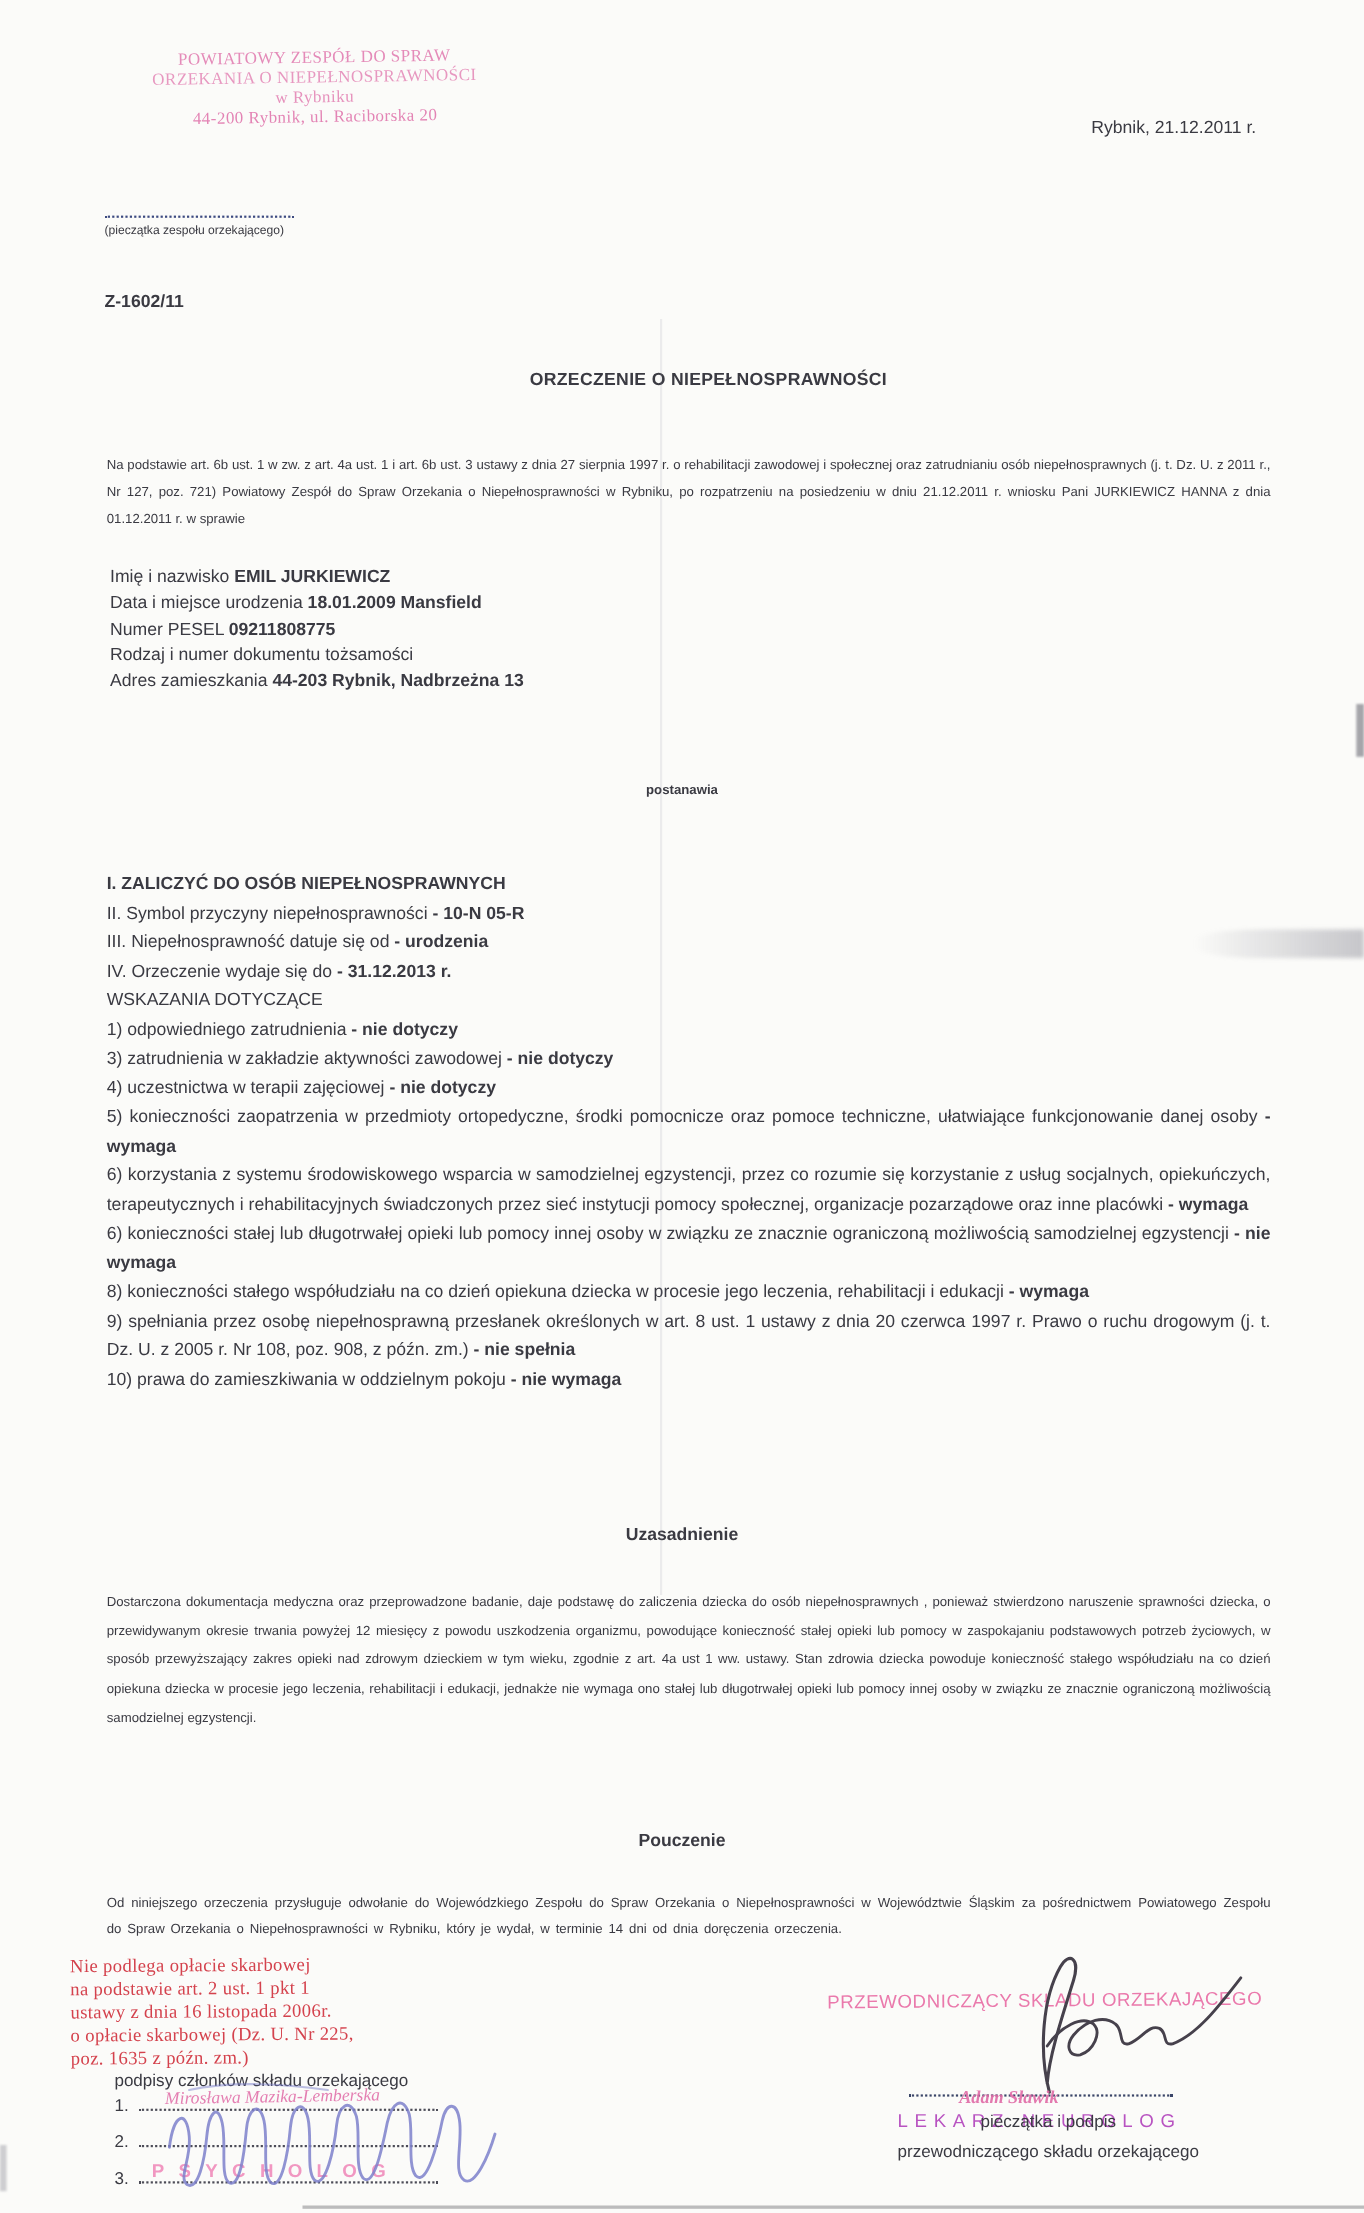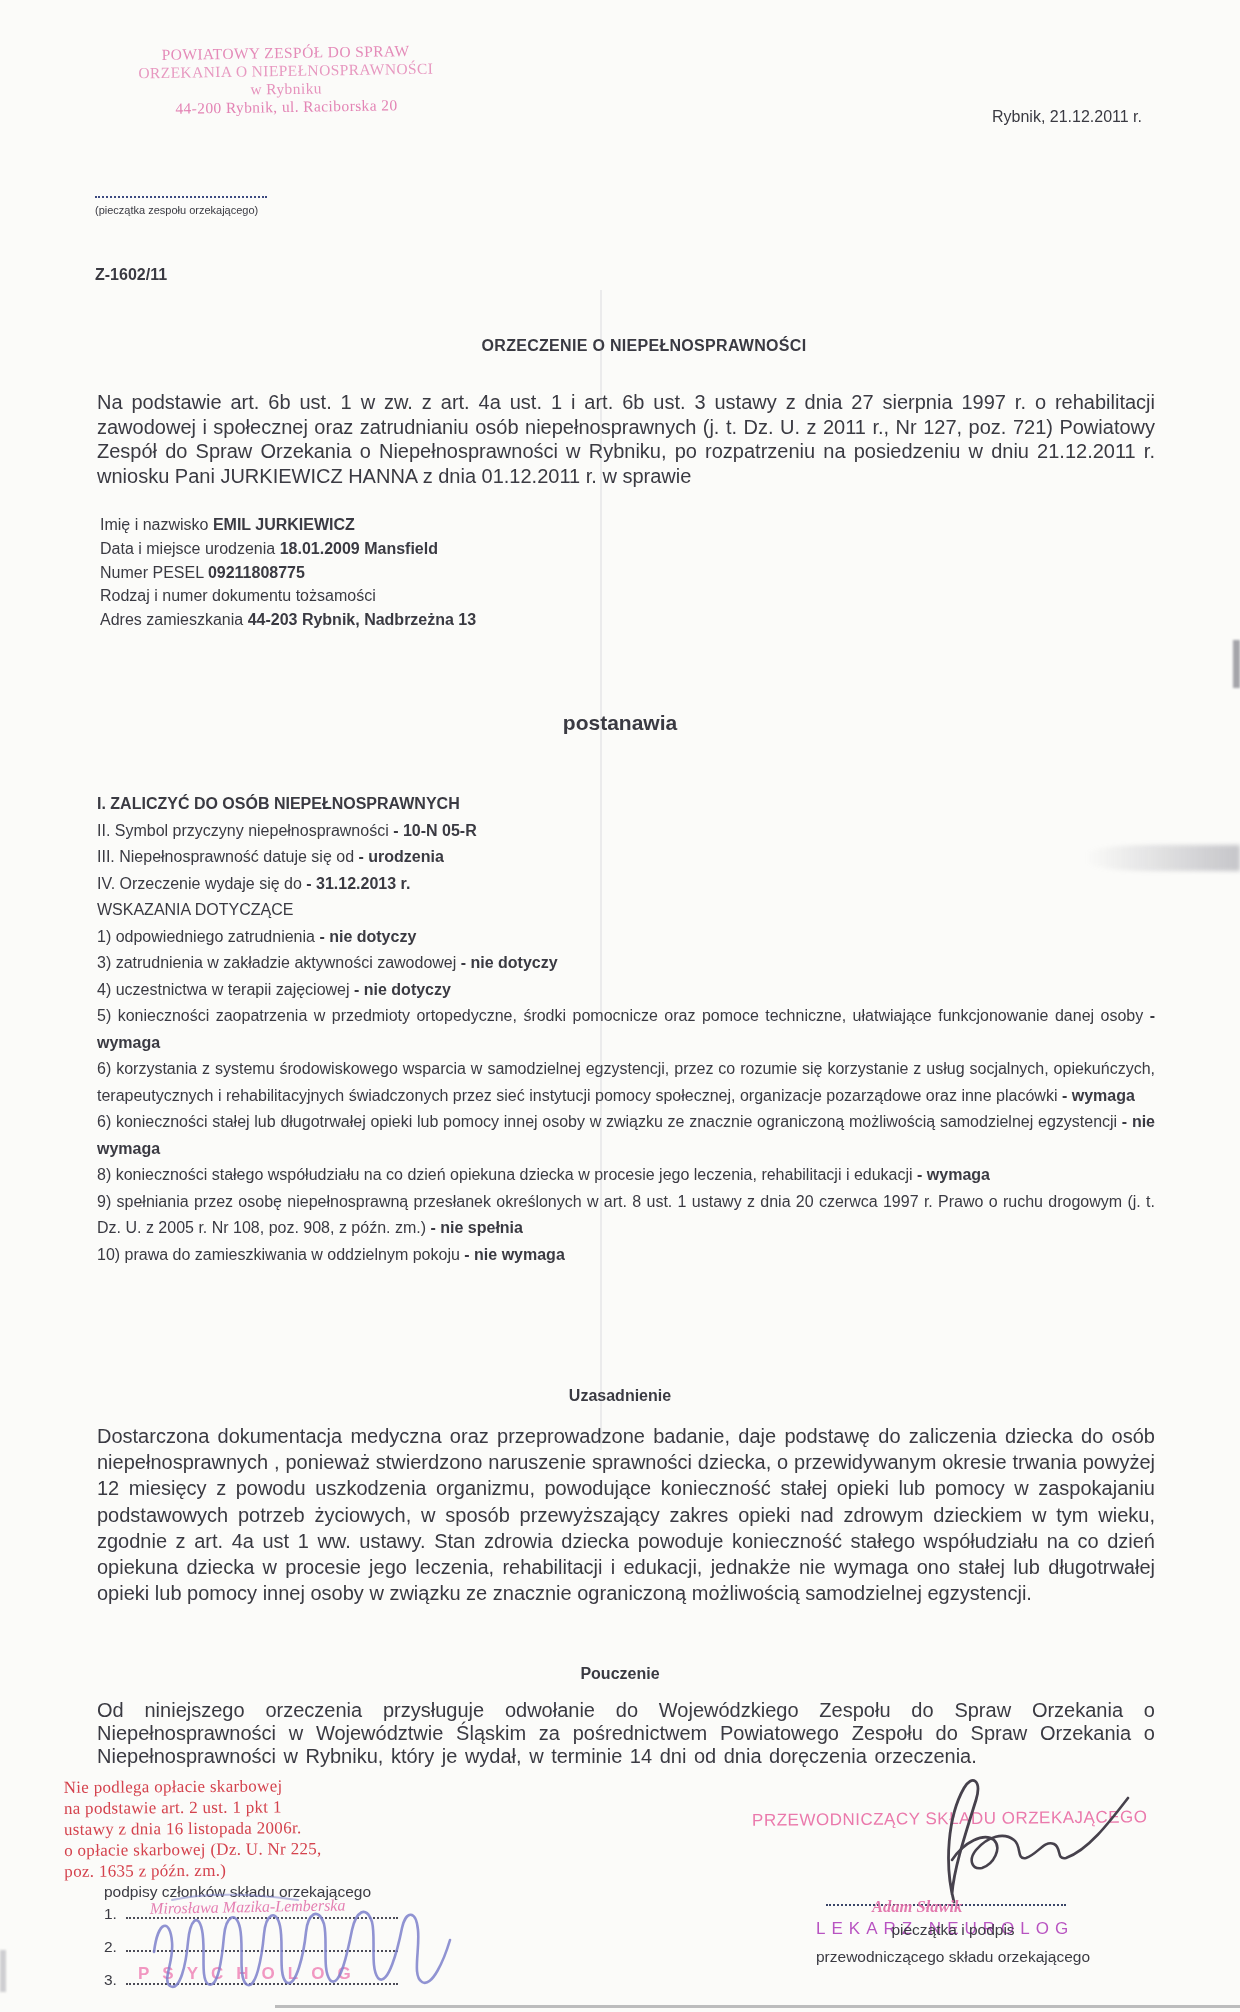--- a/index.html
+++ b/index.html
@@ -8,21 +8,21 @@
     width:1240px;height:2012px;
     margin:0 auto;
     background:#fbfbf9;
     font-family:"Liberation Sans",sans-serif;
     color:#3a3a42;
     overflow:hidden;
   }
   .abs{position:absolute;}
   .b{font-weight:bold;}
   .j{text-align:justify;}
-  .txt{font-size:20px;line-height:24.6px;}
+  .txt{font-size:12px;line-height:24.6px;margin-top:20px;}
 
   
   .stamp-top{
     left:86px;top:44px;width:400px;
     text-align:center;
     font-family:"Liberation Serif",serif;
     color:#e178ae;
     font-size:15.5px;line-height:18px;
     transform:rotate(-0.9deg);
     letter-spacing:0.4px;
@@ -37,21 +37,21 @@
   .dotted-navy{border-bottom:2px dotted #3c4a80;height:0;}
   .stamp-caption{left:95px;top:204px;font-size:11px;}
   .case-number{left:95px;top:266px;font-size:16px;}
 
   .doc-title{left:0;top:337px;width:1240px;text-align:center;font-size:16px;letter-spacing:0.3px;padding-left:24px;}
 
   .intro{left:97px;top:390px;width:1058px;}
 
   .personal{left:100px;top:513px;font-size:16px;line-height:23.8px;}
 
-  .resolution{left:0;top:711px;width:1240px;text-align:center;font-size:21px;}
+  .resolution{left:0;top:711px;width:1240px;text-align:center;font-size:12px;}
 
   .dispositive{left:97px;top:791px;width:1058px;font-size:16px;line-height:26.5px;}
 
   .just-heading{left:0;top:1387px;width:1240px;text-align:center;font-size:16px;}
   .just-body{left:97px;top:1423px;width:1058px;line-height:26.2px;}
 
   .instr-heading{left:0;top:1665px;width:1240px;text-align:center;font-size:16px;}
   .instr-body{left:97px;top:1699px;width:1058px;line-height:23px;word-spacing:2px;}
 
   

